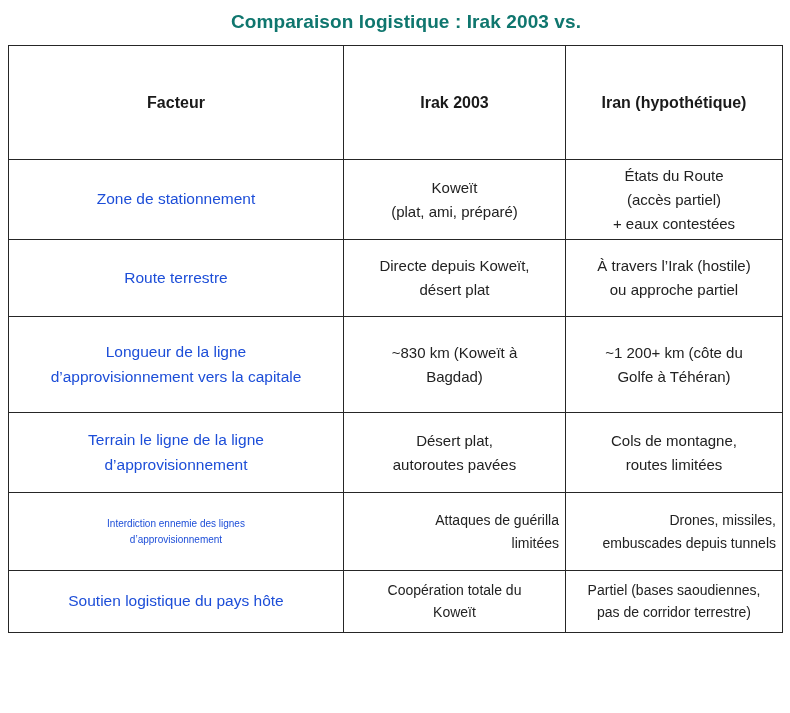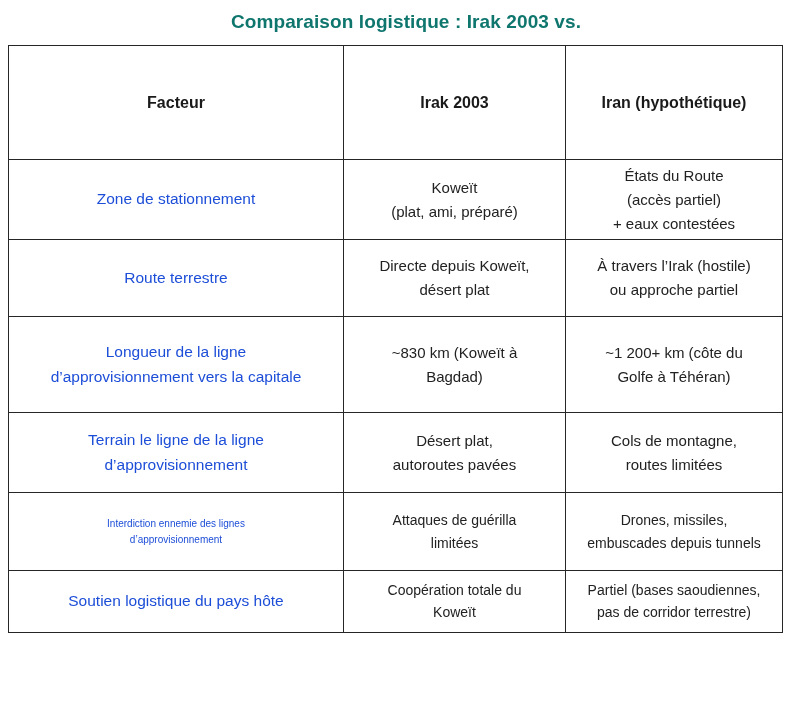--- a/index.html
+++ b/index.html
@@ -42,21 +42,21 @@
   td.factor{
     font-weight:normal;text-align:center;font-size:15.5px;line-height:1.55;
     color:#1d4ed8;
   }
   
   td.val{
     text-align:center;font-size:15px;line-height:1.6;color:#222222;
   }
   
   tr:nth-child(6) td.factor{font-size:10px;}
-  tr:nth-child(6) td.val{font-size:14px;line-height:1.6;}
+  tr:nth-child(6) td.val{font-size:14px;line-height:1.6;text-align:right;}
   tr:nth-child(7) td.val{font-size:14px;line-height:1.55;}
   tr:nth-child(8) td.val{font-size:13.5px;line-height:1.55;text-align:center;}
 </style>
 </head>
 <body>
 
 <div class="title-block">
   <div class="title-line">Comparaison logistique : Irak 2003 vs.</div>
 </div>
 

